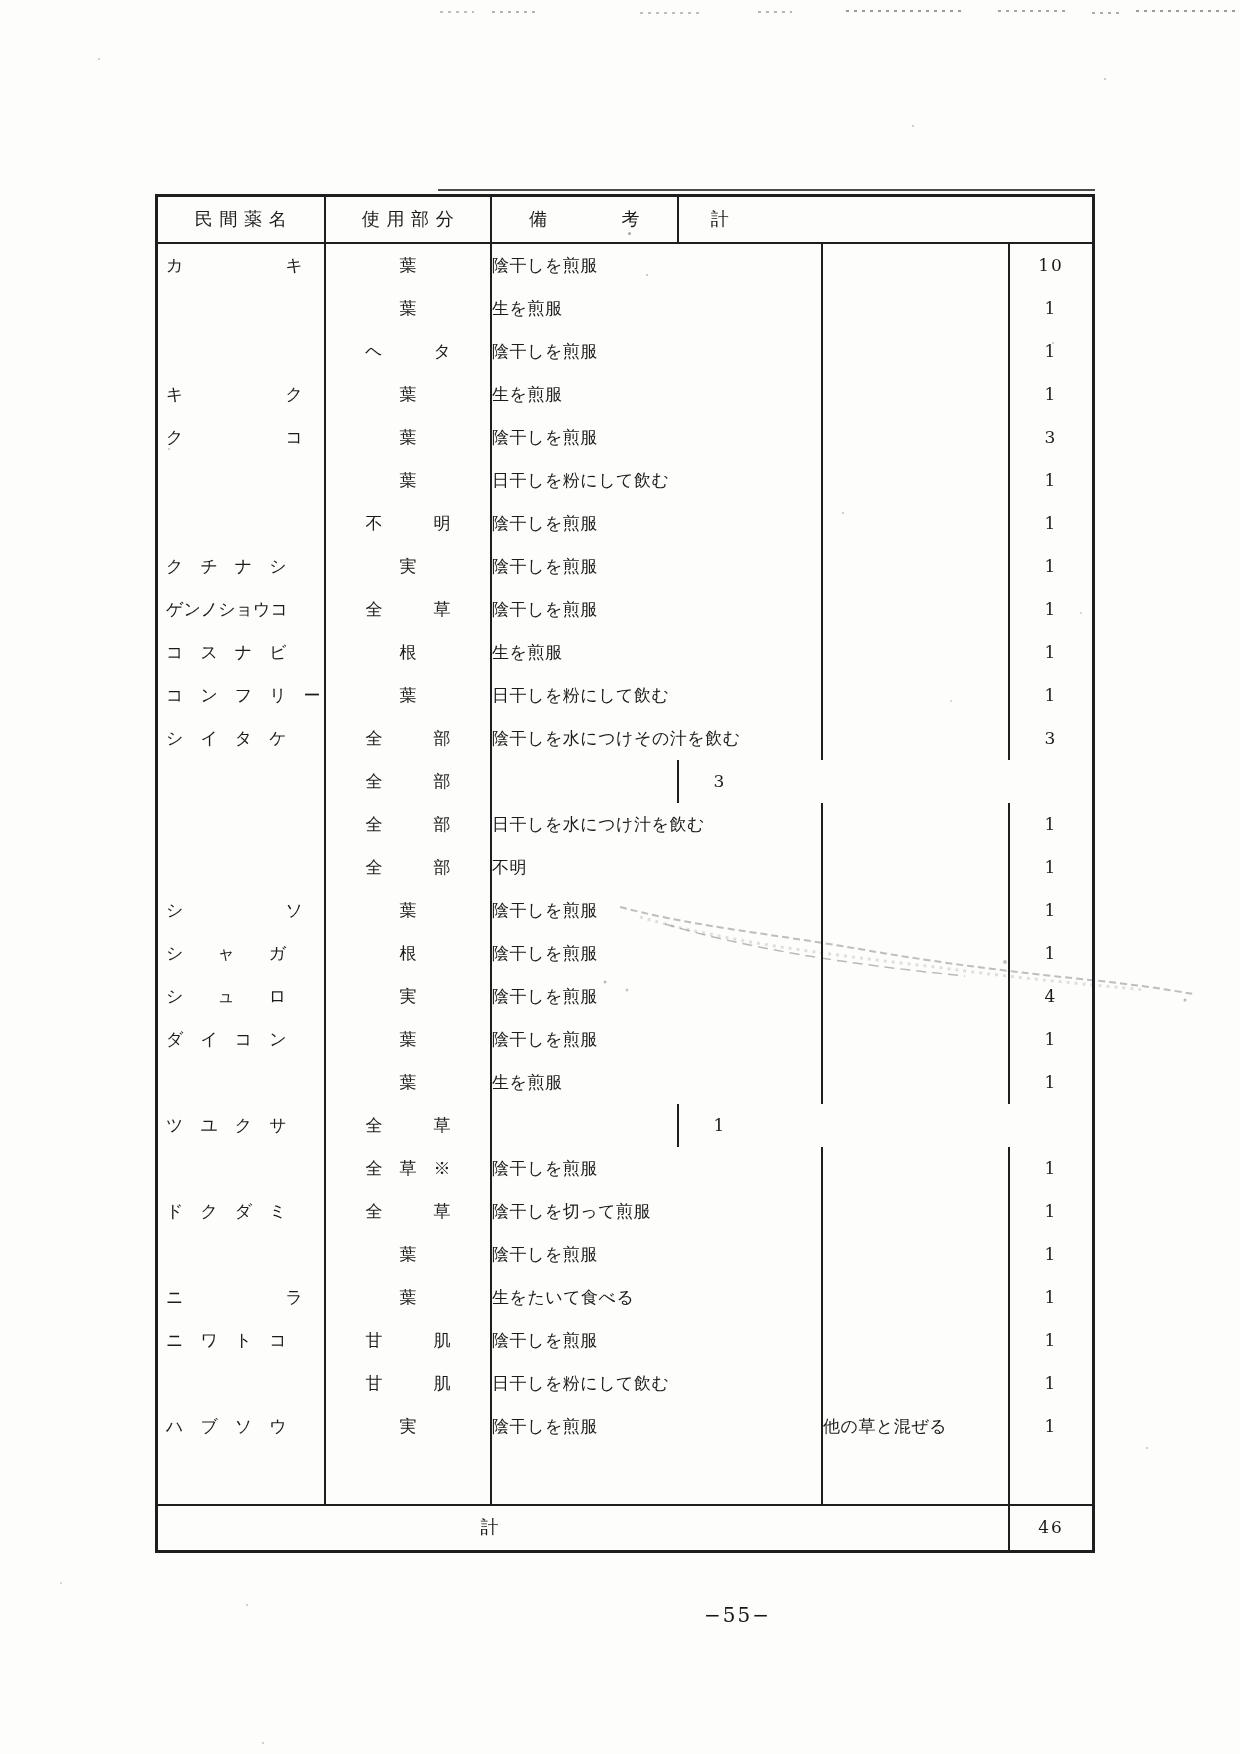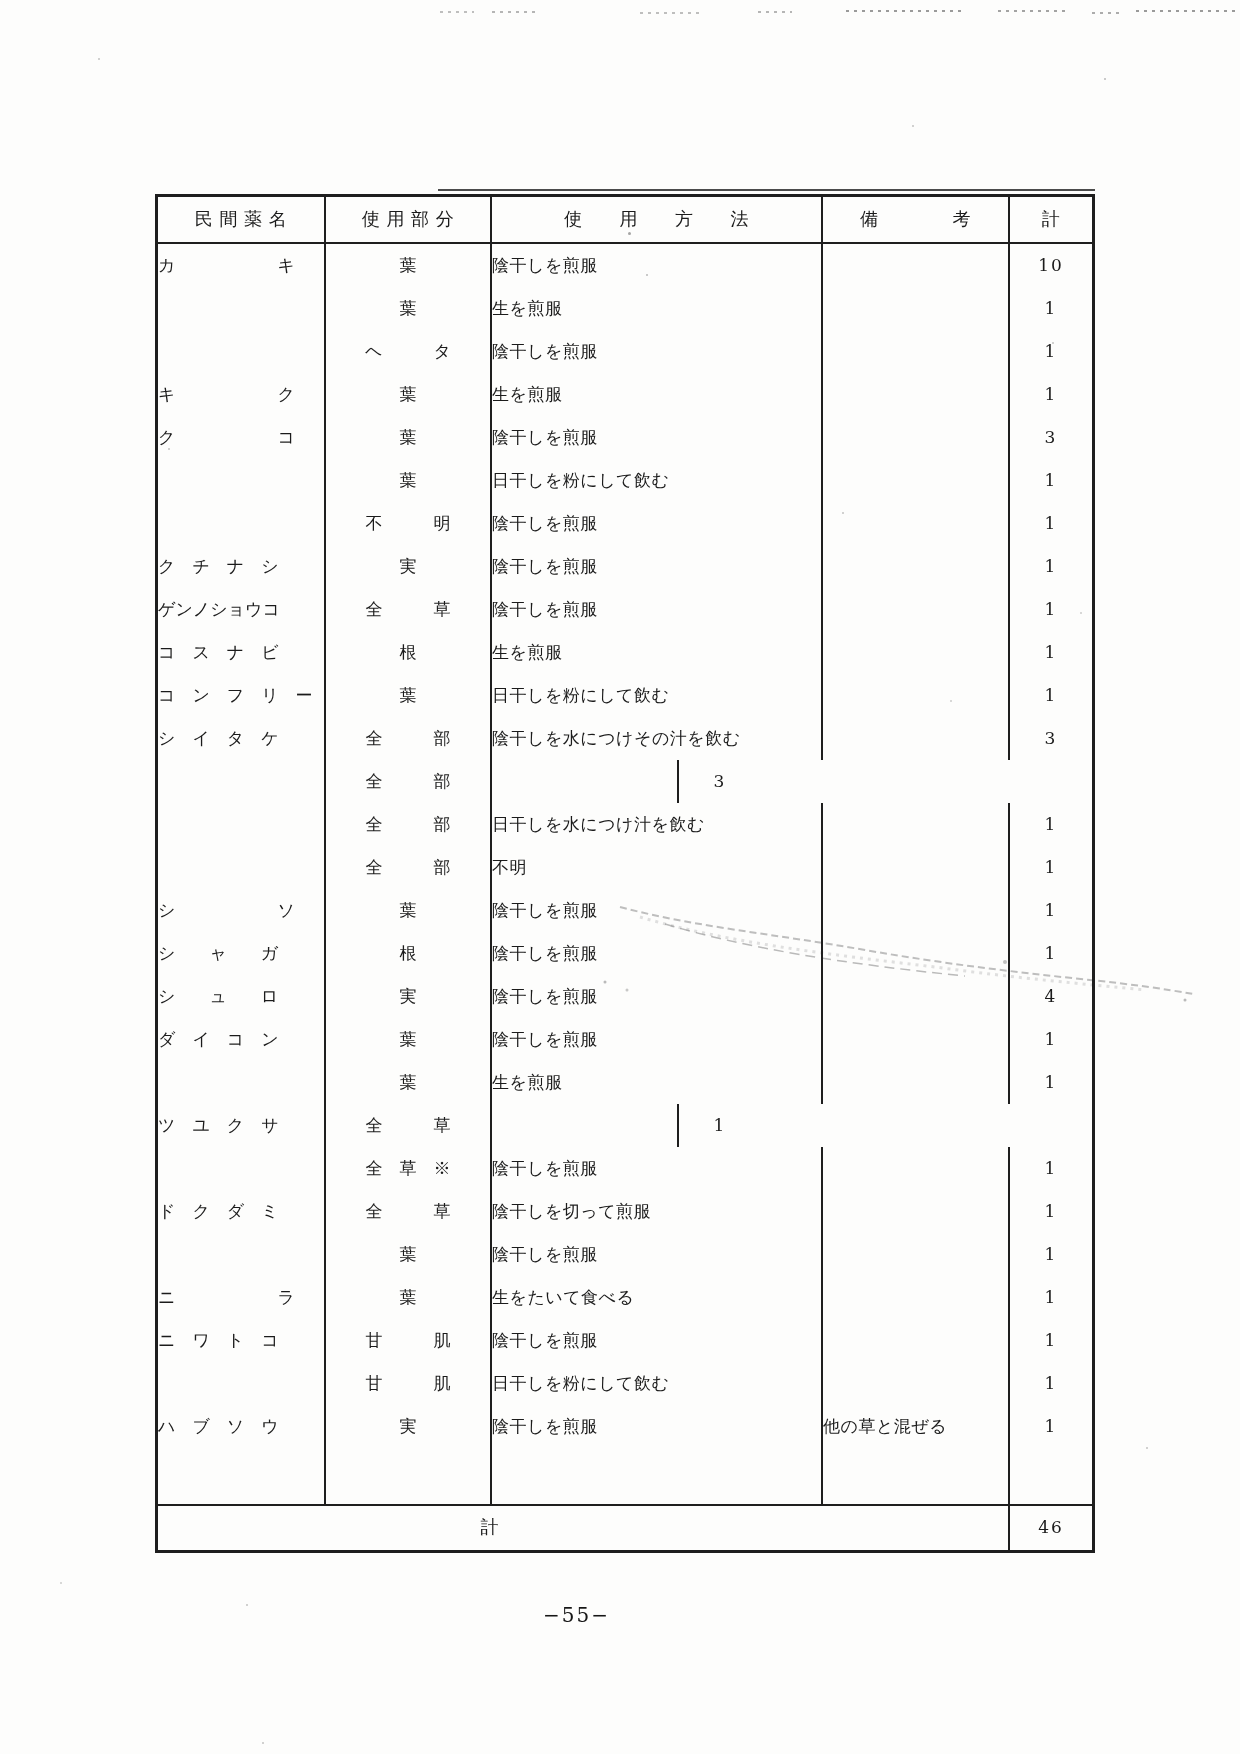--- a/index.html
+++ b/index.html
@@ -18,30 +18,30 @@
   .tr{height:43px;}
   .filler-row{height:56px;}
   .cell{box-sizing:border-box;border-right:2px solid #1e1e1e;overflow:hidden;white-space:nowrap;}
   .c-name{width:168px;}
   .c-part{width:166px;}
   .c-method{width:331px;}
   .c-remarks{width:187px;}
   .c-count{width:82px;border-right:none;}
   .th{line-height:43px;text-align:center;font-size:18px;letter-spacing:.5px;}
   .td{line-height:43px;font-size:17px;}
-  .td.c-name{padding-left:0;}
+  .td.c-name{padding-left:8px;}
   .td.c-part{text-align:center;}
   .td.c-method{letter-spacing:.5px;}
   .td.c-remarks{letter-spacing:.5px;}
   .td.c-count{text-align:center;letter-spacing:2px;}
   .total-row{height:44px;border-top:2px solid #1e1e1e;}
   .total-label{width:852px;box-sizing:border-box;border-right:2px solid #1e1e1e;
     text-align:center;line-height:42px;font-size:18px;padding-right:187px;}
   .total-value{width:82px;text-align:center;line-height:42px;font-size:17px;letter-spacing:2px;}
-  .page-num{position:absolute;left:543px;top:1603px;width:200px;text-align:left;
+  .page-num{position:absolute;left:571px;top:1603px;width:200px;text-align:right;
     font-size:20px;letter-spacing:2px;color:#161616;}
   .dbl-line{position:absolute;height:2px;background:#2b2b2b;opacity:.85;}
   .speck{position:absolute;background:#3a3a3a;border-radius:50%;}
   .dots{position:absolute;height:2px;
     background:repeating-linear-gradient(90deg,#4a4a4a 0 3px,transparent 3px 8px);}
   .smudge{position:absolute;left:545px;top:872px;pointer-events:none;}
   .artifact{pointer-events:none;}
 </style>
 </head>
 <body>
@@ -79,21 +79,20 @@
   <circle cx="460" cy="90" r="2" fill="#777" opacity="0.45"></circle>
   <circle cx="640" cy="128" r="1.5" fill="#777" opacity="0.5"></circle>
 </svg>
 
 <div class="doc-table">
   <div class="dbl-line artifact" style="left:280px;top:-8px;width:657px;"></div>
 
   <div class="th-row">
     <div class="cell th c-name">民 間 薬 名</div>
     <div class="cell th c-part">使 用 部 分</div>
-    <div class="cell th c-method">使　　用　　方　　法</div>
     <div class="cell th c-remarks">備　　　　考</div>
     <div class="cell th c-count">計</div>
   </div>
 
   <div id="table-body">
   <div class="tr">
     <div class="cell td c-name">カ　　　　　　キ</div>
     <div class="cell td c-part">葉</div>
     <div class="cell td c-method">陰干しを煎服</div>
     <div class="cell td c-remarks"></div>

